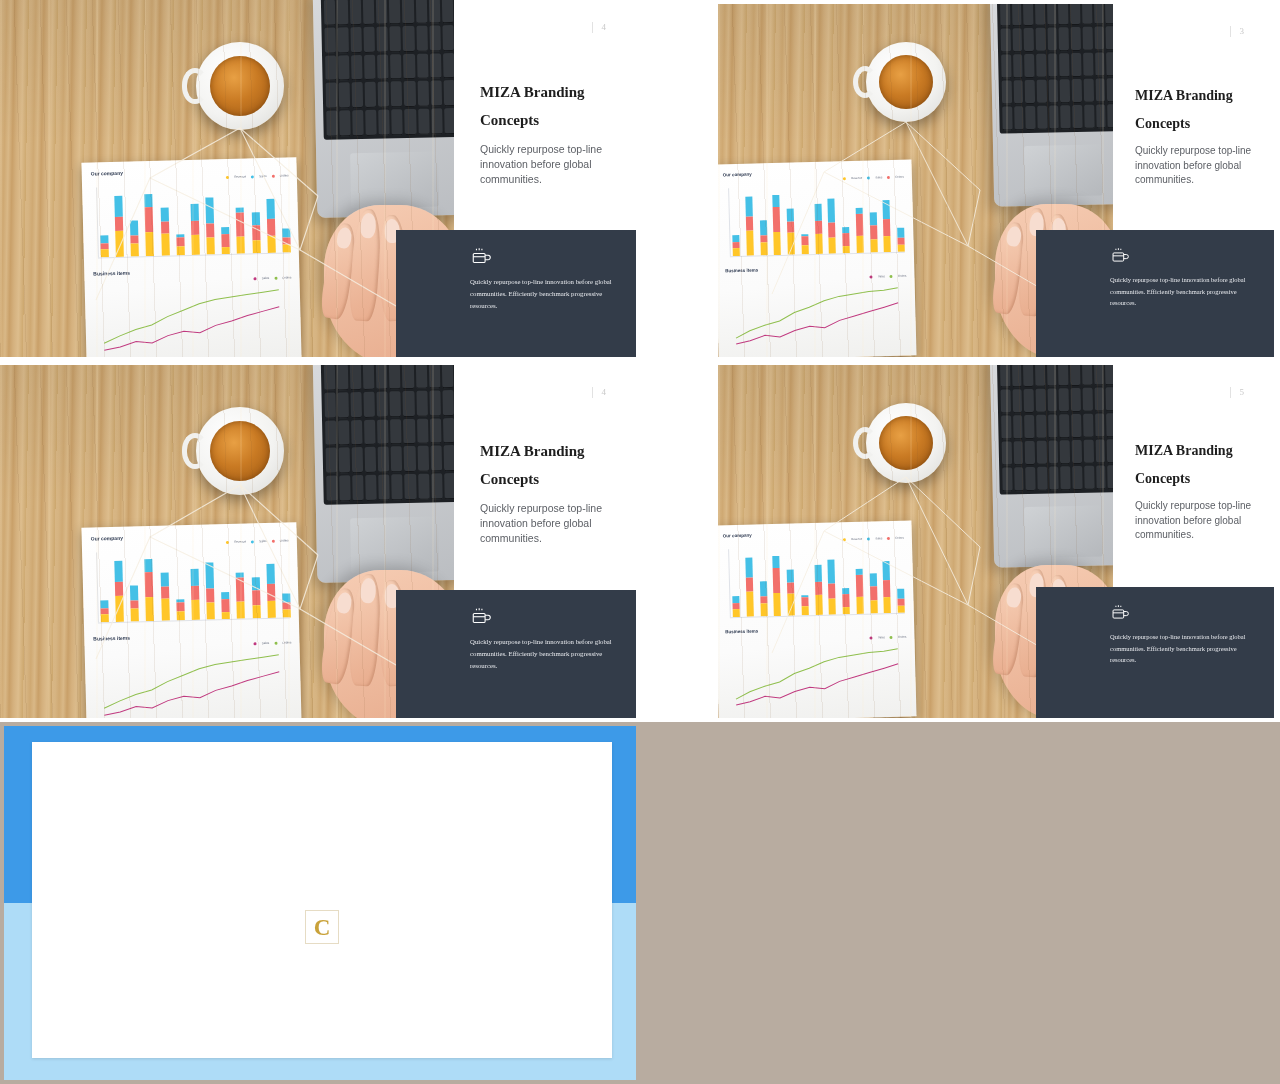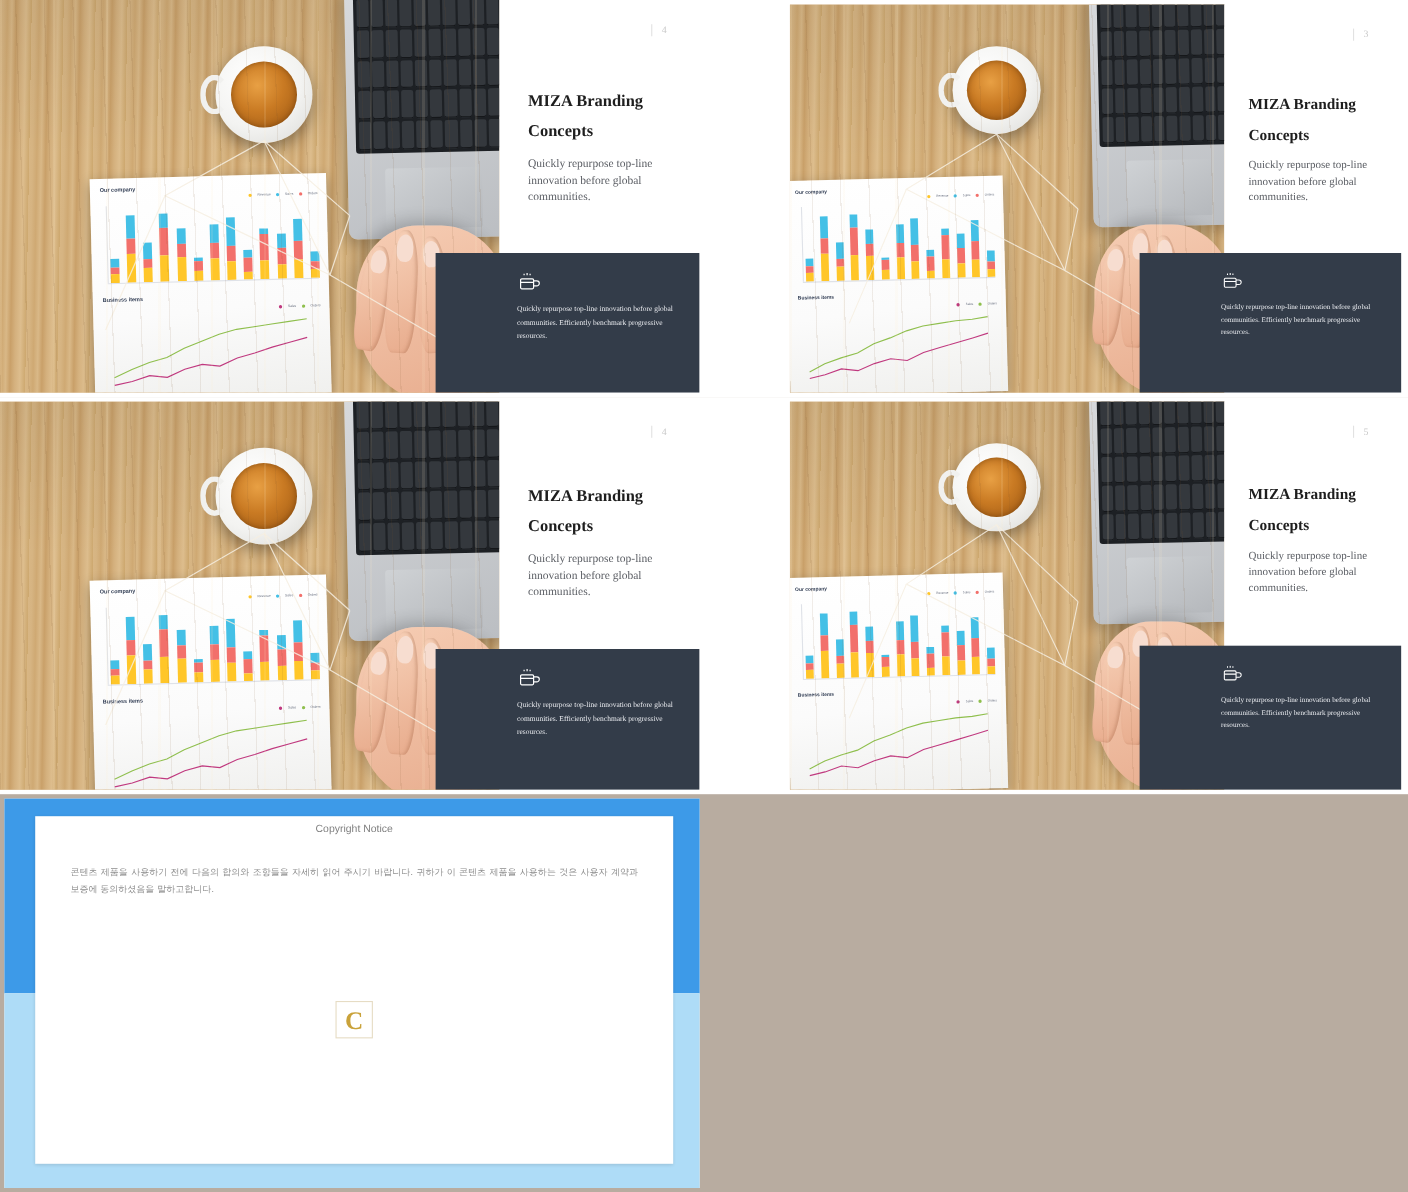--- a/index.html
+++ b/index.html
@@ -164,21 +164,21 @@
   }
   .headline{
     position:absolute;
     font-family:"Liberation Serif", serif;
     font-weight:700;
     color:#1e1e1e;
   }
   .headline .l2{ display:block; }
   .subcopy{
     position:absolute;
-    font-family:Liberation Serif, serif;
+    font-family:Liberation Sans, sans-serif;
     color:#5d6066;
   }
 
   
   .darkpanel{
     position:absolute;
     background:#333c49;
     color:#ffffff;
   }
   .darkpanel .icon{ position:absolute; }
@@ -1116,24 +1116,22 @@
       </div>
 
     </div>
   </div>
 
   <div class="copyslide">
     <div class="cs-border-top"></div>
     <div class="cs-border-bot"></div>
 
     <div class="cs-sheet">
-      <div class="cs-sub">Copyright Notice</div>
 
       <div class="cs-body">
-        <p>콘텐츠 제품을 사용하기 전에 다음의 합의와 조항들을 자세히 읽어 주시기 바랍니다. 귀하가 이 콘텐츠 제품을 사용하는 것은 사용자 계약과 보증에 동의하셨음을 말하고합니다.</p>
 
       </div>
 
       <div class="cs-watermark">
         <span>C</span>
       </div>
     </div>
   </div>
 
 </div>

